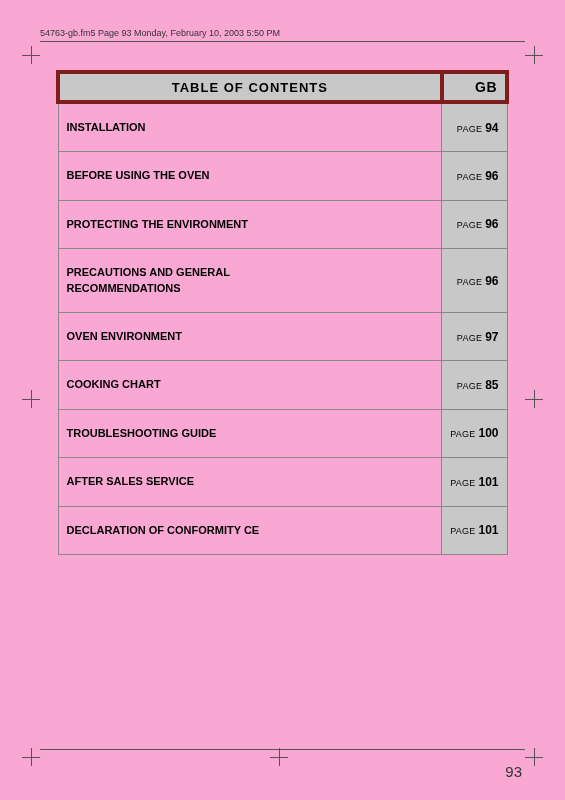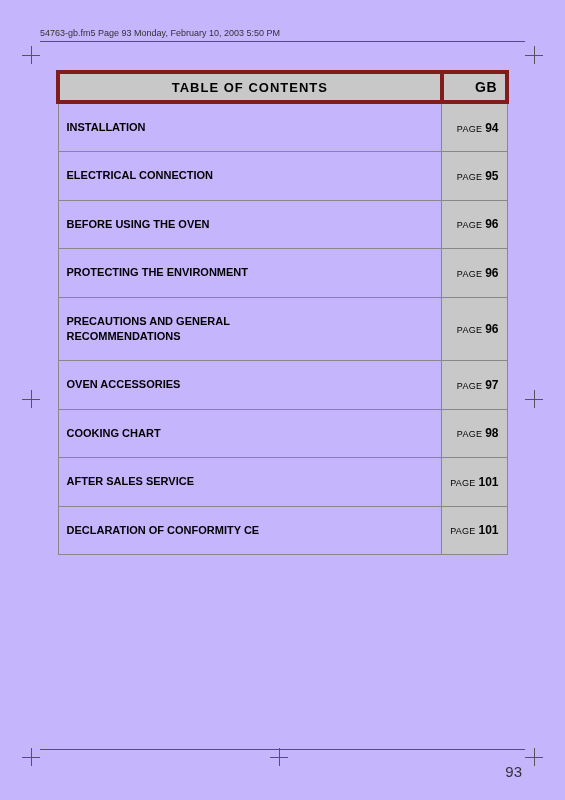--- a/index.html
+++ b/index.html
@@ -13,21 +13,21 @@
       height: 800px;
       background: #ffffff;
       font-family: Arial, Helvetica, sans-serif;
       position: relative;
       overflow: hidden;
     }
 
     .page {
       width: 565px;
       height: 800px;
-      background: #c4b5fd;
+      background: #f9a8d4;
       position: relative;
     }
 
     
     .header {
       position: absolute;
       top: 28px;
       left: 40px;
       right: 40px;
       display: flex;
@@ -185,42 +185,42 @@
           <td class="title-cell">TABLE OF CONTENTS</td>
           <td class="gb-cell">GB</td>
         </tr>
       </thead>
       <tbody id="toc-body">
       <tr class="toc-row">
             <td class="item-cell">INSTALLATION</td>
             <td class="page-cell"><span class="page-label">PAGE </span><span class="page-num">94</span></td>
           </tr>
           <tr class="toc-row">
-            <td class="item-cell">ELECTRICAL CONNECTION</td>
-            <td class="page-cell"><span class="page-label">PAGE </span><span class="page-num">95</span></td>
-          </tr>
-          <tr class="toc-row">
             <td class="item-cell">BEFORE USING THE OVEN</td>
             <td class="page-cell"><span class="page-label">PAGE </span><span class="page-num">96</span></td>
           </tr>
           <tr class="toc-row">
             <td class="item-cell">PROTECTING THE ENVIRONMENT</td>
             <td class="page-cell"><span class="page-label">PAGE </span><span class="page-num">96</span></td>
           </tr>
           <tr class="toc-row">
             <td class="item-cell">PRECAUTIONS AND GENERAL<br>RECOMMENDATIONS</td>
             <td class="page-cell"><span class="page-label">PAGE </span><span class="page-num">96</span></td>
           </tr>
           <tr class="toc-row">
-            <td class="item-cell">OVEN ACCESSORIES</td>
+            <td class="item-cell">OVEN ENVIRONMENT</td>
             <td class="page-cell"><span class="page-label">PAGE </span><span class="page-num">97</span></td>
           </tr>
           <tr class="toc-row">
             <td class="item-cell">COOKING CHART</td>
-            <td class="page-cell"><span class="page-label">PAGE </span><span class="page-num">98</span></td>
+            <td class="page-cell"><span class="page-label">PAGE </span><span class="page-num">85</span></td>
+          </tr>
+          <tr class="toc-row">
+            <td class="item-cell">TROUBLESHOOTING GUIDE</td>
+            <td class="page-cell"><span class="page-label">PAGE </span><span class="page-num">100</span></td>
           </tr>
           <tr class="toc-row">
             <td class="item-cell">AFTER SALES SERVICE</td>
             <td class="page-cell"><span class="page-label">PAGE </span><span class="page-num">101</span></td>
           </tr>
           <tr class="toc-row">
             <td class="item-cell">DECLARATION OF CONFORMITY CE</td>
             <td class="page-cell"><span class="page-label">PAGE </span><span class="page-num">101</span></td>
           </tr>
         </tbody>

